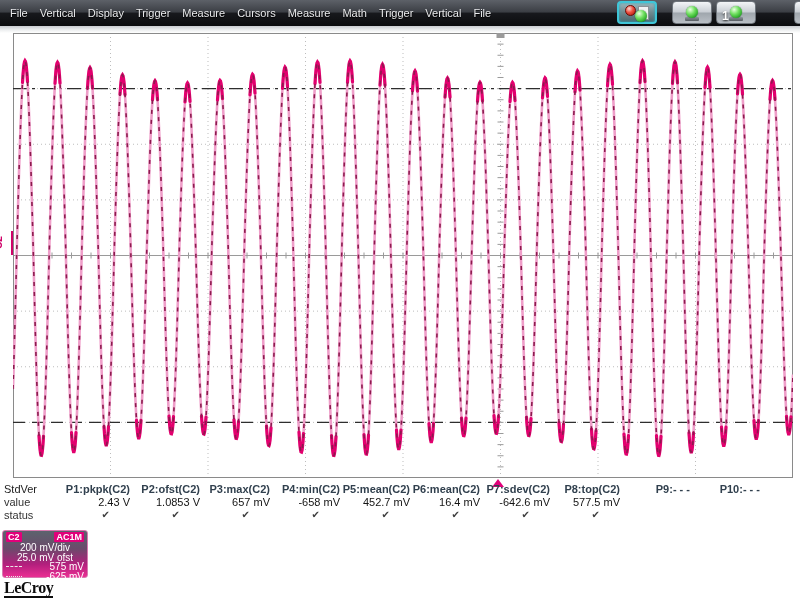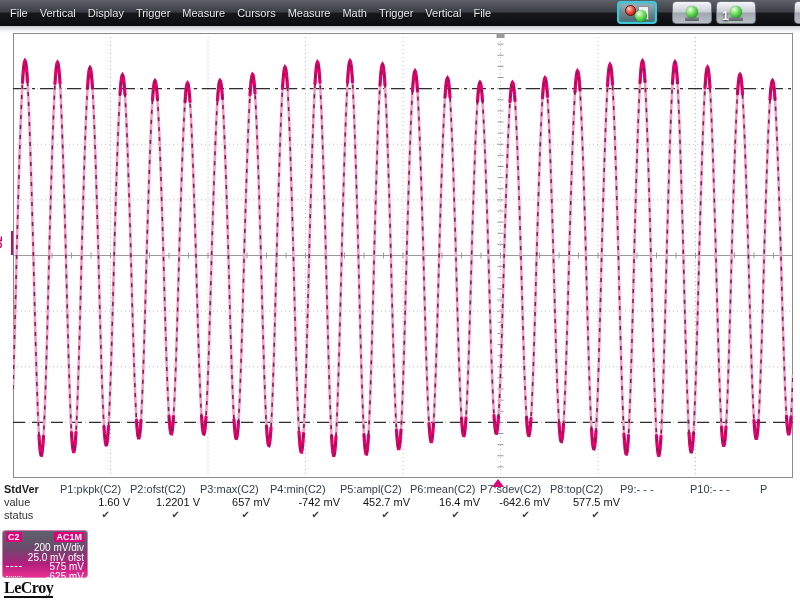--- a/index.html
+++ b/index.html
@@ -39,30 +39,30 @@
     color:#cf0068;font-size:10px;font-weight:bold;
     transform:rotate(-90deg);transform-origin:center center;text-align:center;line-height:12px;}
   .chan-left-tick{position:absolute;left:11px;top:231px;width:2px;height:24px;background:#cf0068;}
   .trig-tri{position:absolute;left:492px;top:479px;width:0;height:0;
     border-left:6px solid transparent;border-right:6px solid transparent;border-bottom:8px solid #e0007a;}
 
   
   .mtable{position:absolute;left:2px;top:483px;width:798px;display:grid;
     grid-template-columns:58px repeat(11,70px);grid-auto-rows:13px;font-size:11px;}
   .m-rowhdr{text-align:left;padding-left:2px;color:#333;}
-  .m-rowhdr.hdr0{font-weight:bold;color:#1d1d1d;}
-  .m-label{color:#31404e;white-space:nowrap;overflow:hidden;}
+  .m-rowhdr.hdr0{font-weight:normal;color:#1d1d1d;}
+  .m-label{text-align:right;color:#31404e;white-space:nowrap;overflow:hidden;font-weight:bold;}
   .m-value{text-align:right;color:#141414;white-space:nowrap;}
   .m-status{text-align:right;padding-right:20px;color:#3d3d3d;font-size:10px;}
 
   
   .chanbox{position:absolute;left:2px;top:530px;width:86px;height:48px;border:1px solid #d87ab0;border-radius:3px;
     background:linear-gradient(180deg,#5c636d 0%,#6b4a6b 38%,#b21f7d 72%,#ea2f93 100%);
     box-sizing:border-box;color:#fff;font-size:10px;line-height:9.5px;padding:1px 3px;}
-  .chanbox .row{display:flex;justify-content:flex-end;align-items:center;}
+  .chanbox .row{display:flex;justify-content:center;align-items:center;}
   .chanbox .row.first{justify-content:space-between;margin-bottom:1px;}
   .badge{background:#e0007a;color:#fff;font-weight:bold;font-size:9px;line-height:10px;padding:0 2px;border-radius:1px;}
   .lnmark{flex:0 0 16px;margin-right:auto;height:0;}
   .lnmark.dashdot{border-top:1px dashed #e8e8e8;}
   .lnmark.dotted{border-top:1px dotted #e8e8e8;}
 
   .lecroy{position:absolute;left:4px;top:580px;font-family:"Liberation Serif",serif;
     font-size:16px;font-weight:bold;color:#0d0d0d;letter-spacing:-0.5px;
     border-bottom:2px solid #0d0d0d;padding-bottom:0px;line-height:16px;}
 </style>
@@ -211,32 +211,32 @@
 <div class="chan-left-label">C2</div>
 <div class="chan-left-tick"></div>
 <div class="trig-tri"></div>
 
 <div class="mtable" id="mtable">
     <div class="m-rowhdr hdr0">StdVer</div>
     <div class="m-label">P1:pkpk(C2)</div>
     <div class="m-label">P2:ofst(C2)</div>
     <div class="m-label">P3:max(C2)</div>
     <div class="m-label">P4:min(C2)</div>
-    <div class="m-label">P5:ampl(C2)</div>
+    <div class="m-label">P5:mean(C2)</div>
     <div class="m-label">P6:mean(C2)</div>
     <div class="m-label">P7:sdev(C2)</div>
     <div class="m-label">P8:top(C2)</div>
     <div class="m-label">P9:- - -</div>
     <div class="m-label">P10:- - -</div>
     <div class="m-label">P</div>
     <div class="m-rowhdr">value</div>
-    <div class="m-value">1.60 V</div>
-    <div class="m-value">1.2201 V</div>
+    <div class="m-value">2.43 V</div>
+    <div class="m-value">1.0853 V</div>
     <div class="m-value">657 mV</div>
-    <div class="m-value">-742 mV</div>
+    <div class="m-value">-658 mV</div>
     <div class="m-value">452.7 mV</div>
     <div class="m-value">16.4 mV</div>
     <div class="m-value">-642.6 mV</div>
     <div class="m-value">577.5 mV</div>
     <div class="m-value"></div>
     <div class="m-value"></div>
     <div class="m-value"></div>
     <div class="m-rowhdr">status</div>
     <div class="m-status">✔</div>
     <div class="m-status">✔</div>

